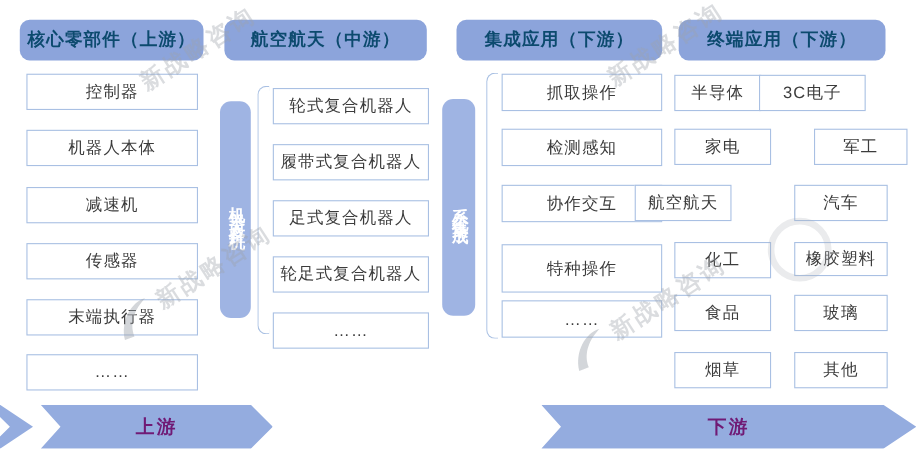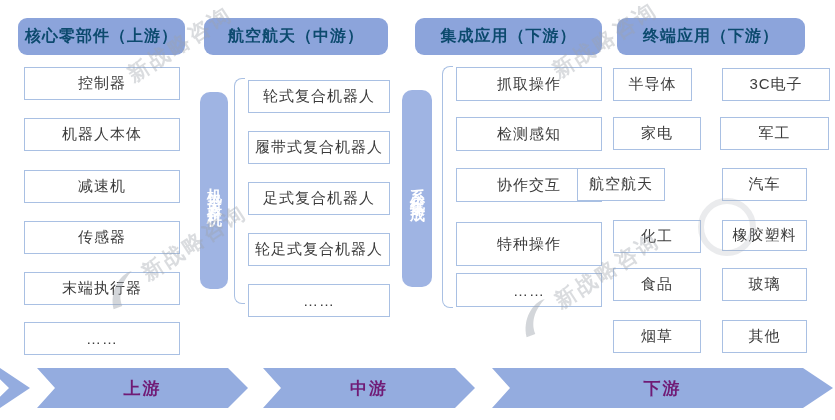--- a/index.html
+++ b/index.html
@@ -109,25 +109,24 @@
   <div class="box" style="left:456px;top:222px;width:146px;height:44px">特种操作</div>
   <div class="box" style="left:456px;top:273px;width:146px;height:34px">……</div>
 
   <div class="box" style="left:613px;top:68px;width:79px;height:33px">半导体</div>
   <div class="box" style="left:613px;top:117px;width:88px;height:33px">家电</div>
   <div class="box" style="left:577px;top:168px;width:88px;height:33px">航空航天</div>
   <div class="box" style="left:613px;top:220px;width:88px;height:33px">化工</div>
   <div class="box" style="left:613px;top:268px;width:88px;height:33px">食品</div>
   <div class="box" style="left:613px;top:320px;width:88px;height:33px">烟草</div>
 
-  <div class="box" style="left:722px;top:68px;width:108px;height:33px">3C电子</div>
-  <div class="box" style="left:720px;top:117px;width:109px;height:33px">军工</div>
+  <div class="box" style="left:690px;top:68px;width:97px;height:33px">3C电子</div>
+  <div class="box" style="left:740px;top:117px;width:85px;height:33px">军工</div>
   <div class="box" style="left:722px;top:168px;width:85px;height:33px">汽车</div>
   <div class="box" style="left:722px;top:220px;width:85px;height:31px">橡胶塑料</div>
   <div class="box" style="left:722px;top:268px;width:85px;height:33px">玻璃</div>
   <div class="box" style="left:722px;top:320px;width:85px;height:33px">其他</div>
 
   <div class="chev-frag" style="left:0;width:30px"></div>
   <div class="chev" style="left:37px;width:211px">上游</div>
-  <div class="chev" style="left:263px;width:212px">中游</div>
   <div class="chev" style="left:492px;width:341px;--tip:30px">下游</div>
 
 </div>
 
 </body></html>

